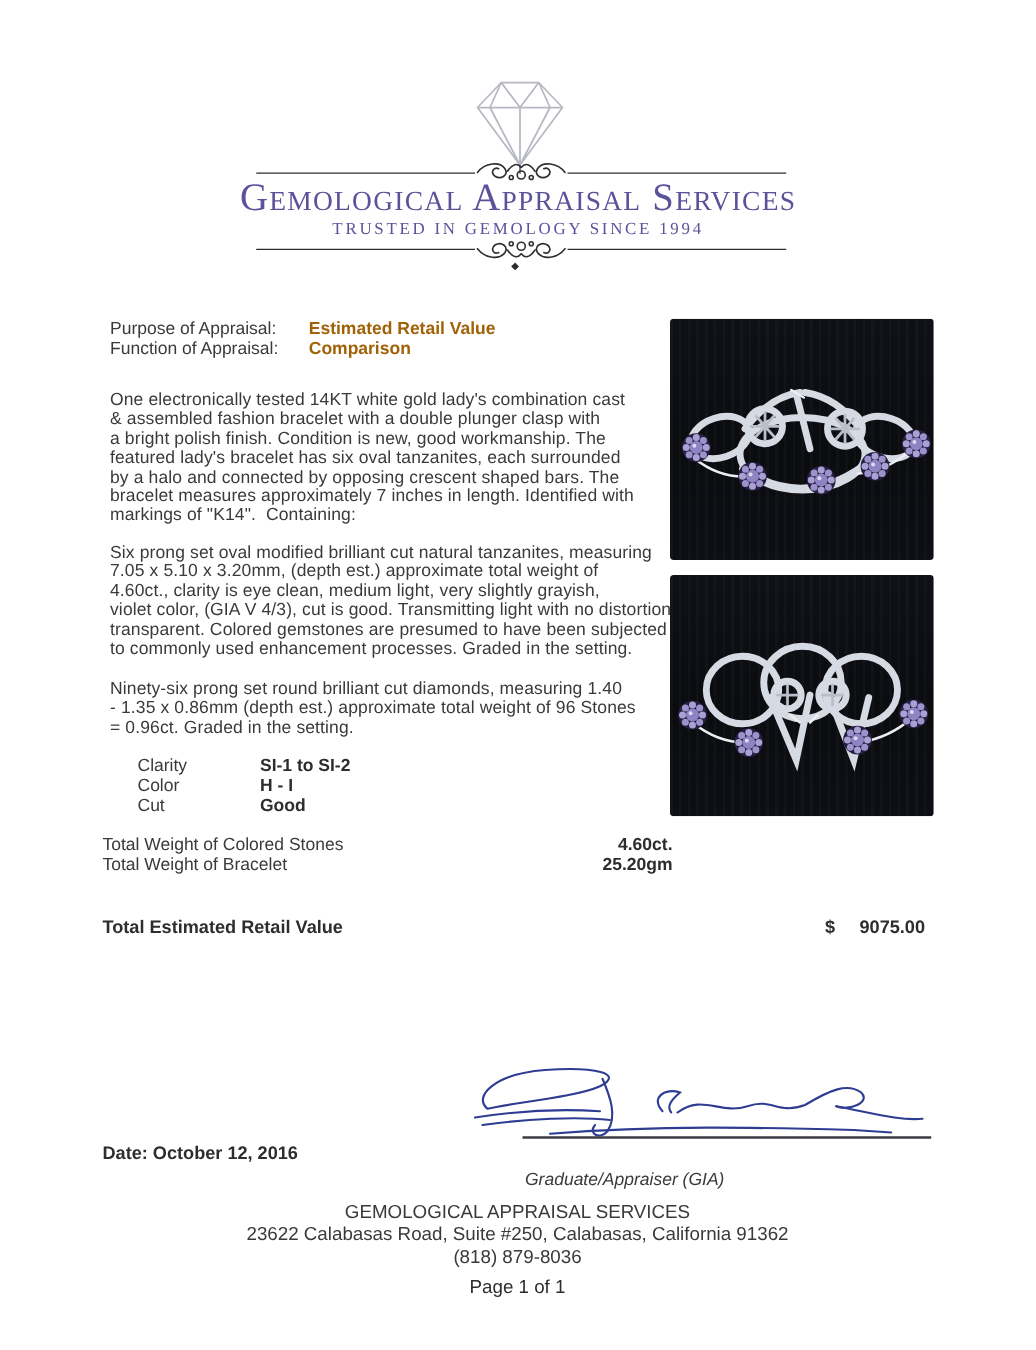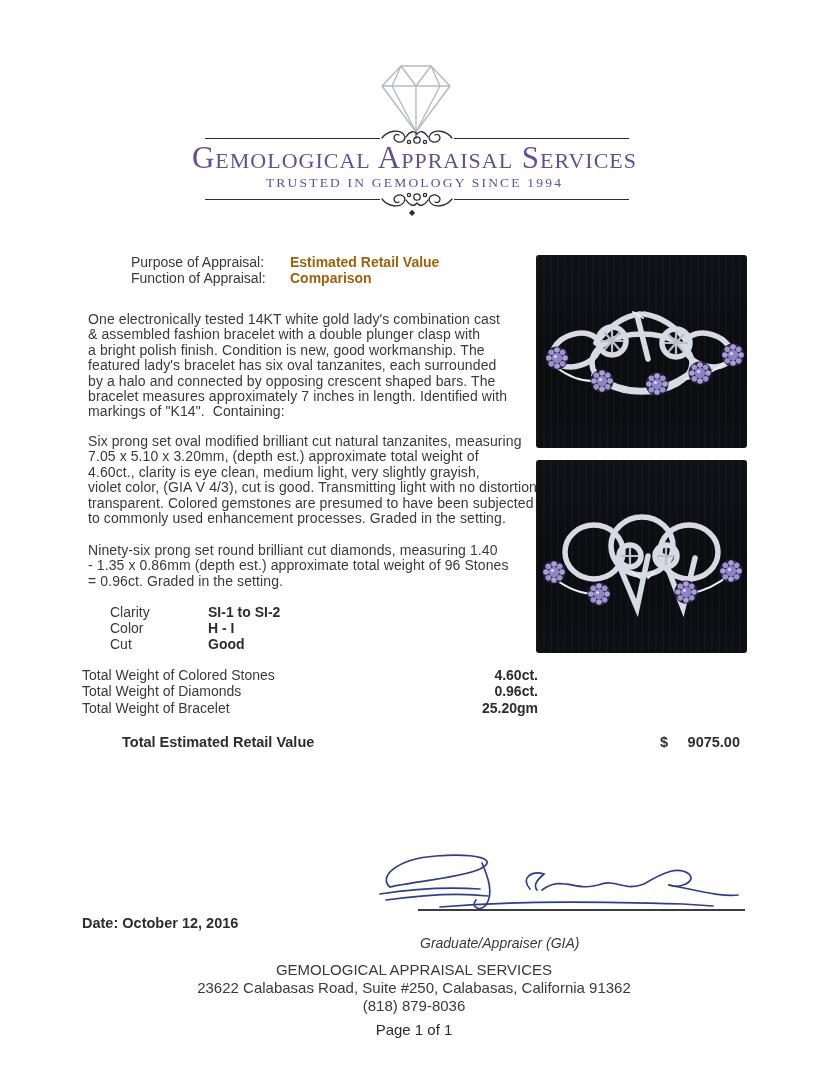--- a/index.html
+++ b/index.html
@@ -25,21 +25,21 @@
   }
   .tagline {
     left:0; top:175px; width:829px; text-align:center;
     font-family:"Liberation Serif", serif; text-transform:uppercase;
     font-size:13.5px; letter-spacing:2.2px; color:#5a529b;
   }
   .tip-diamond { left:409px; top:208px; font-size:8px; color:#2c2c30; }
 
   
   .meta { left:88px; top:255px; font-size:14px; line-height:15.5px; }
-  .meta-row { display:flex;margin-left:43px; }
+  .meta-row { display:flex; }
   .meta-label { width:159px; }
   .meta-value { font-weight:bold; color:#a16207; }
 
   
   .para {
     left:88px; width:565px; font-size:14px; line-height:15.4px;
     white-space:pre-wrap; letter-spacing:0.1px;
   }
   .p1 { top:312px; } .p2 { top:434px; } .p3 { top:543px; }
 
@@ -47,21 +47,21 @@
   .grades { left:110px; top:604px; font-size:14px; line-height:16.2px; }
   .grades-row { display:flex; }
   .grades-label { width:98px; }
   .grades-value { font-weight:bold; color:#2d2d2f; }
 
   
   .totals { left:82px; top:667px; width:456px; font-size:14px; line-height:16.3px; }
   .totals-row { display:flex; }
   .totals-value { margin-left:auto; font-weight:bold; color:#2d2d2f; }
 
-  .retail-label { left:82px; top:734px; font-size:14.5px; font-weight:bold; color:#2d2d2f;margin-left:40px; }
+  .retail-label { left:82px; top:734px; font-size:14.5px; font-weight:bold; color:#2d2d2f; }
   .retail-cur { left:660px; top:734px; font-size:14.5px; font-weight:bold; color:#2d2d2f; }
   .retail-amt { left:676px; top:734px; width:64px; text-align:right; font-size:14.5px; font-weight:bold; color:#2d2d2f; }
 
   
   .photo {
     left:536px; width:211px; height:193px; border-radius:3px; overflow:hidden;
     background:
       repeating-linear-gradient(90deg, rgba(255,255,255,0.025) 0 2px, rgba(0,0,0,0) 2px 7px),
       linear-gradient(180deg, #101117 0%, #0b0c10 55%, #0e0f14 100%);
   }
@@ -171,24 +171,20 @@
     <div class="grades-row">
       <span class="grades-label">Cut</span>
       <span class="grades-value">Good</span>
     </div>
   </div>
 
   <div class="abs totals">
     <div class="totals-row">
       <span>Total Weight of Colored Stones</span>
       <span class="totals-value">4.60ct.</span>
-    </div>
-    <div class="totals-row">
-      <span>Total Weight of Diamonds</span>
-      <span class="totals-value">0.96ct.</span>
     </div>
     <div class="totals-row">
       <span>Total Weight of Bracelet</span>
       <span class="totals-value">25.20gm</span>
     </div>
   </div>
 
   <div class="abs retail-label">Total Estimated Retail Value</div>
   <div class="abs retail-cur">$</div>
   <div class="abs retail-amt">9075.00</div>

